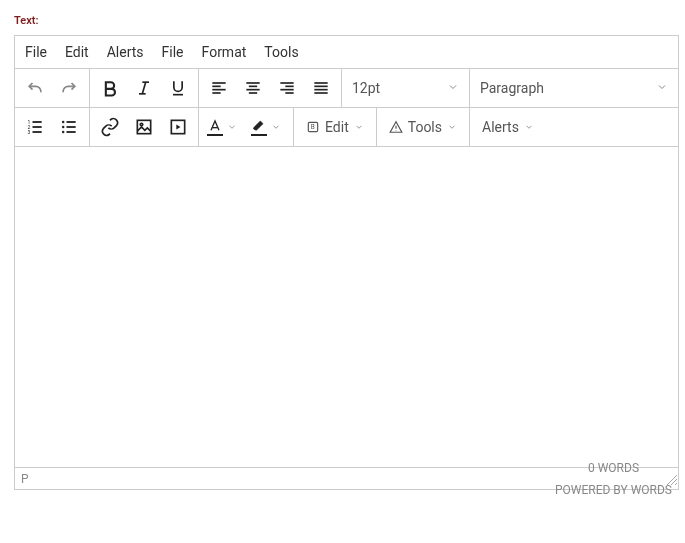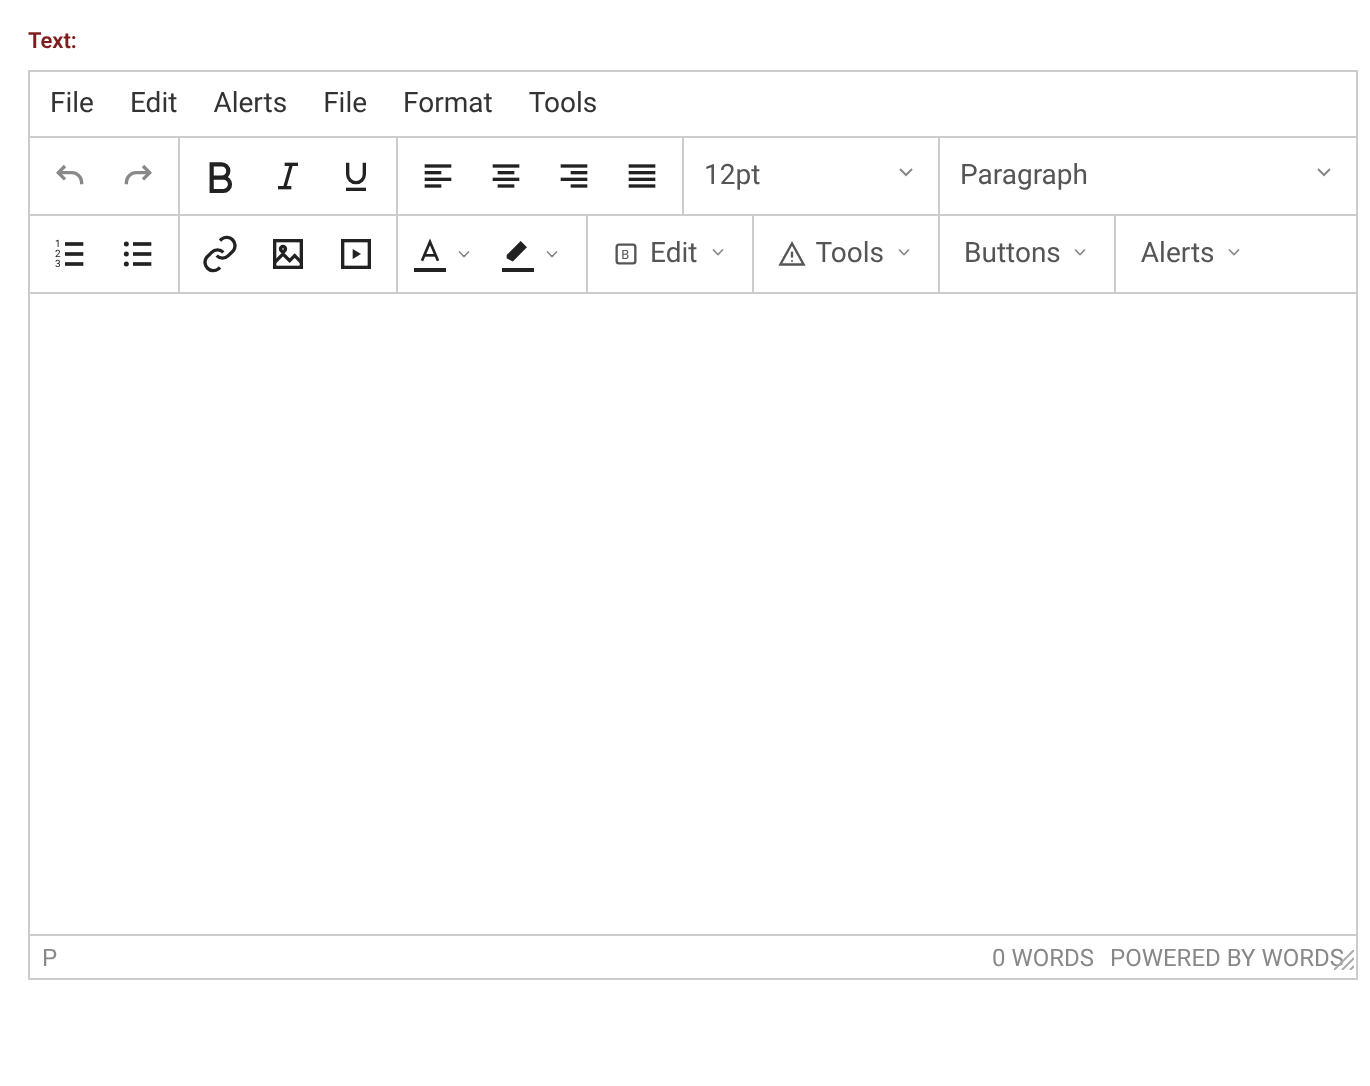--- a/index.html
+++ b/index.html
@@ -93,21 +93,21 @@
     display: flex;
     justify-content: space-between;
     align-items: center;
     border-top: 1px solid #ccc;
     font-size: 12px;
     color: #888;
     padding: 2px 6px;
     height: 22px;
     position: relative;
   }
-  .statusbar .right { display: flex; gap: 8px; align-items:center; }
+  .statusbar .right { display: flex; gap: 8px; align-items:center;flex-direction:column; }
   .resize {
     position: absolute;
     right: 1px;
     bottom: 1px;
     color: #aaa;
   }
   .muted { color: #888; }
   .underline-row { display:flex; flex-direction:column; align-items:center; justify-content:center; height:100%; }
   .underline-row .bar { height:2px; width:16px; background:#222; margin-top:2px; }
 </style>
@@ -300,28 +300,20 @@
       </span>
     </div>
     <div class="group">
       <span class="btn-txt">
         <svg width="14" height="14" viewBox="0 0 24 24" fill="none" stroke="#555" stroke-width="2">
             <path d="M12 3L2 21h20L12 3z"></path>
             <line x1="12" y1="10" x2="12" y2="15"></line>
             <circle cx="12" cy="18" r="0.8" fill="#555" stroke="none"></circle>
           </svg>
         <span>Tools</span>
-        <span class="chev"><svg width="10" height="10" viewBox="0 0 24 24" fill="none" stroke="#888" stroke-width="2">
-              <polyline points="6 9 12 15 18 9"></polyline>
-            </svg></span>
-      </span>
-    </div>
-    <div class="group">
-      <span class="btn-txt">
-        <span>Buttons</span>
         <span class="chev"><svg width="10" height="10" viewBox="0 0 24 24" fill="none" stroke="#888" stroke-width="2">
               <polyline points="6 9 12 15 18 9"></polyline>
             </svg></span>
       </span>
     </div>
     <div class="group">
       <span class="btn-txt">
         <span>Alerts</span>
         <span class="chev"><svg width="10" height="10" viewBox="0 0 24 24" fill="none" stroke="#888" stroke-width="2">
               <polyline points="6 9 12 15 18 9"></polyline>

